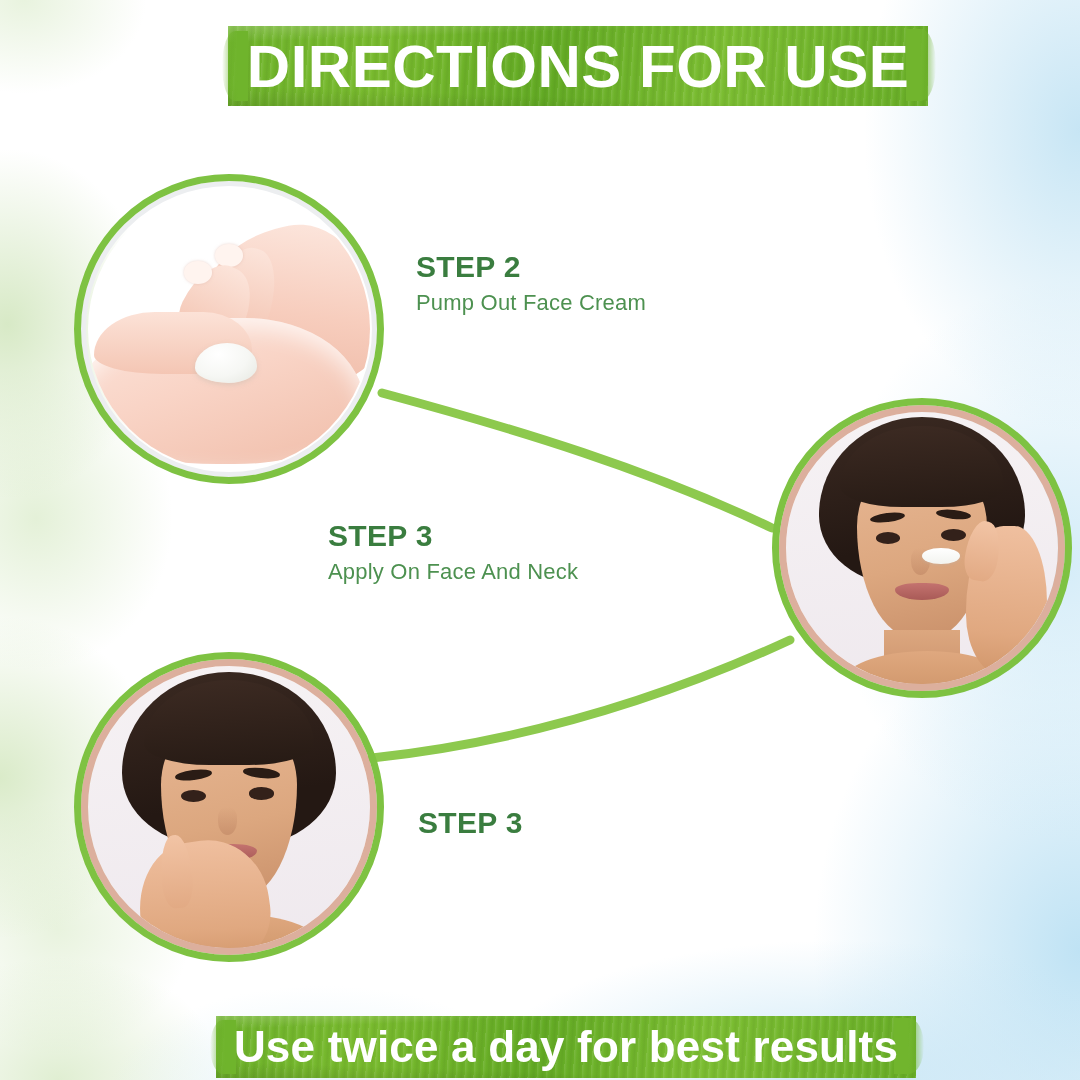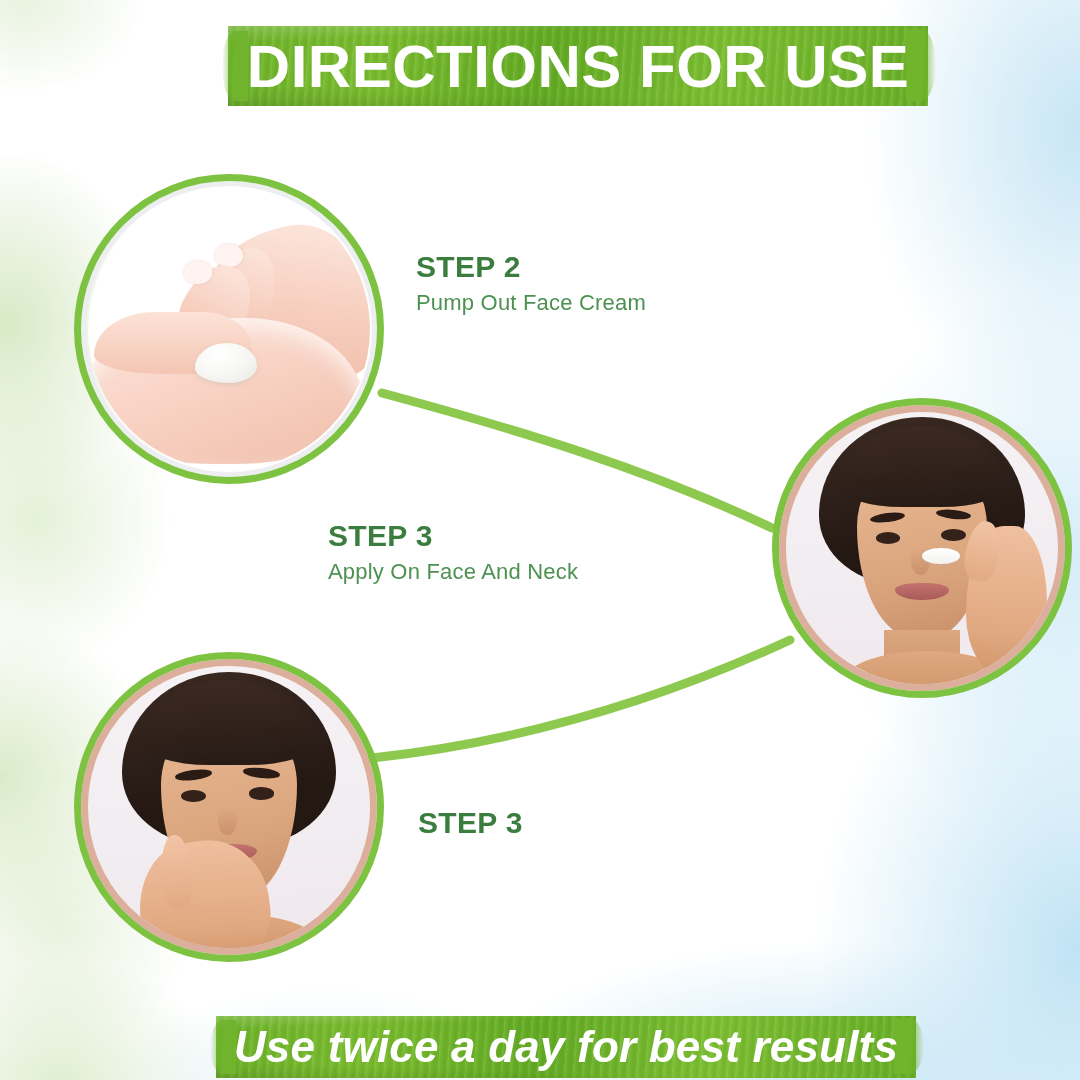--- a/index.html
+++ b/index.html
@@ -86,21 +86,21 @@
   .banner .banner-text { position:relative; z-index:2; }
 
   #title-banner {
     left:228px; top:26px; width:700px; height:80px;
   }
   #title-banner .banner-text {
     font-size:60px; font-weight:700; letter-spacing:.5px;
   }
 
   #footer-banner {
-    left:216px; top:1016px; width:700px; height:62px;font-style:italic;
+    left:216px; top:1016px; width:700px; height:62px;
   }
   #footer-banner .banner-text {
     font-size:44px; font-weight:700; letter-spacing:.2px;
   }
 
   
   #connectors { position:absolute; inset:0; pointer-events:none; z-index:1; }
 
   
   .circle {

